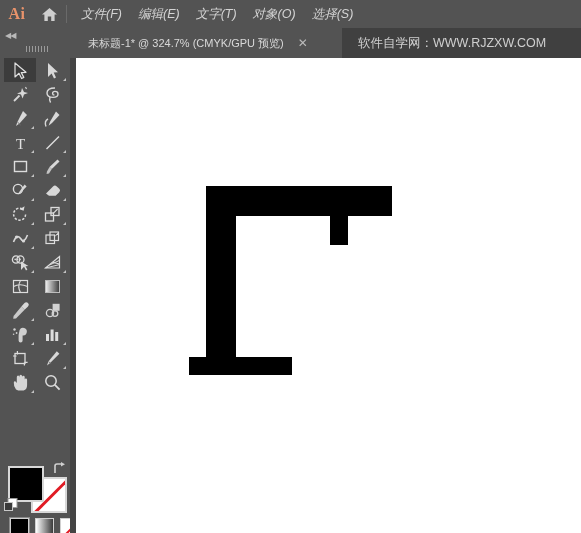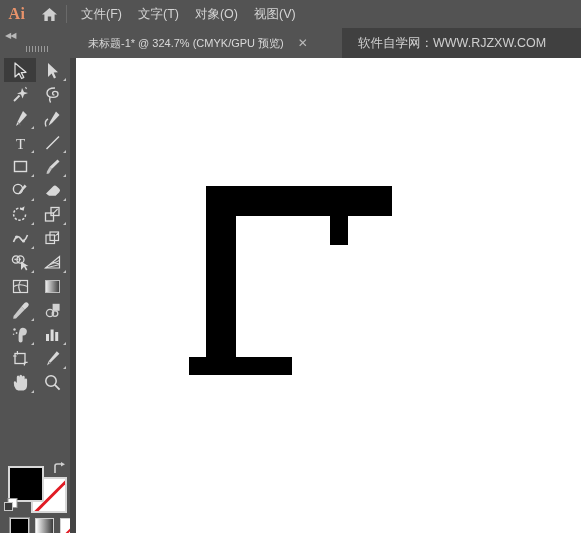--- a/index.html
+++ b/index.html
@@ -59,20 +59,21 @@
     align-items: center;
     height: 28px;
   }
   .menu-item {
     color: #d4d4d4;
     font-size: 12.5px;
     padding: 0 8px;
     line-height: 28px;
     white-space: nowrap;
     cursor: default;
+    font-style: italic;
   }
 
   
   .tabbar {
     position: absolute;
     left: 0; top: 28px;
     width: 581px; height: 30px;
     background: #404040;
   }
   .panel-collapse {
@@ -275,23 +276,24 @@
   <div class="menubar">
     <div class="ai-logo">Ai</div>
     <div class="home-btn">
       <svg width="17" height="15" viewBox="0 0 17 15" aria-hidden="true">
         <path d="M8.5 1 L16 7.6 L13.6 7.6 L13.6 14 L10.2 14 L10.2 9.4 L6.8 9.4 L6.8 14 L3.4 14 L3.4 7.6 L1 7.6 Z" fill="#cfcfcf"></path>
       </svg>
     </div>
     <div class="menu-sep"></div>
     <div class="menu-items" id="menu-items">
         <div class="menu-item">文件(F)</div>
+        <div class="menu-item">编辑(E)</div>
         <div class="menu-item">文字(T)</div>
         <div class="menu-item">对象(O)</div>
-        <div class="menu-item">视图(V)</div>
+        <div class="menu-item">选择(S)</div>
       </div>
   </div>
 
   <div class="tabbar">
 
     <div class="panel-collapse">
       <div class="collapse-arrows">◀◀</div>
       <div class="gripper"></div>
     </div>
 

